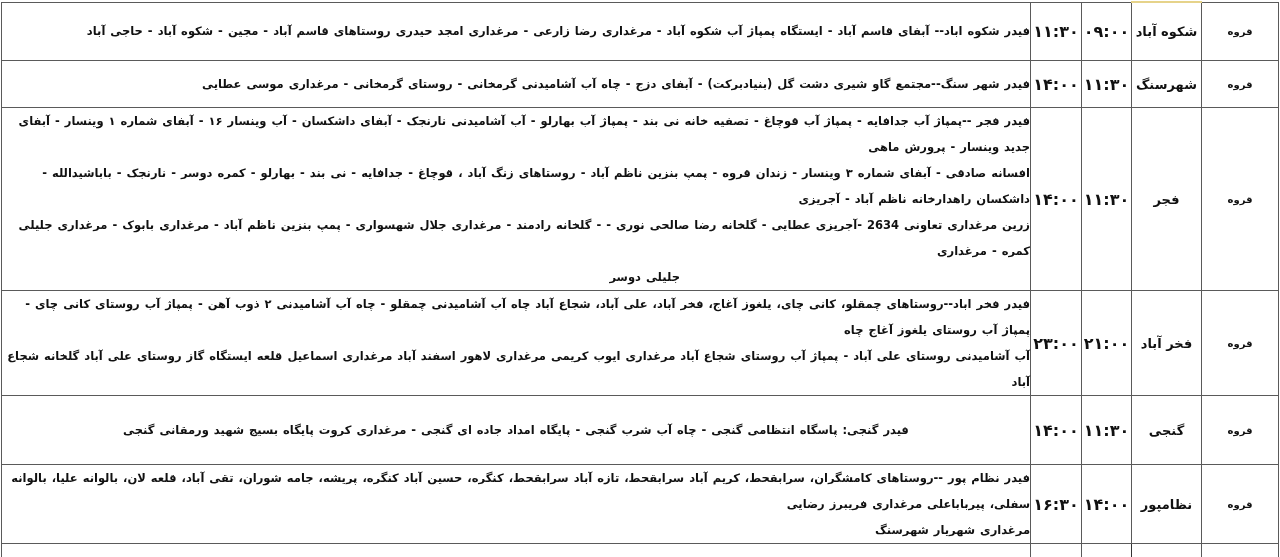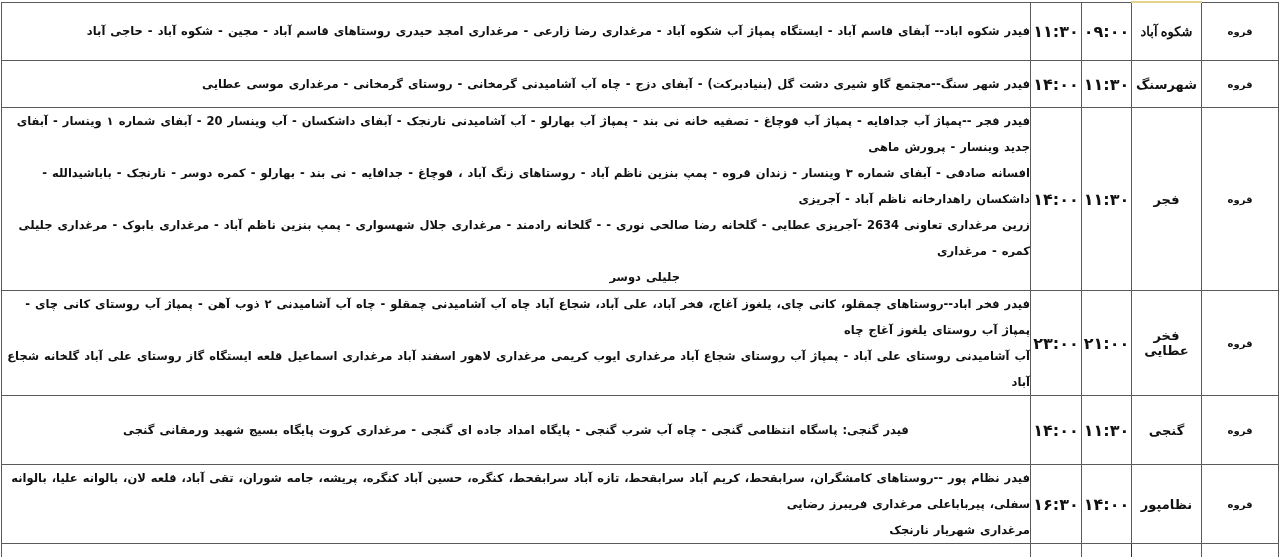--- a/index.html
+++ b/index.html
@@ -35,21 +35,21 @@
   tr.r3 td { height: 123px; }
   tr.r4 td { height: 90px; }
   tr.r5 td { height: 68px; }
   tr.r6 td { height: 72px; }
   tr.r7 td { height: 92px; }
   col.c-city { width: 77px; }
   col.c-area { width: 70px; }
   col.c-start { width: 50px; }
   col.c-end { width: 51px; }
   col.c-desc { width: auto; }
-  .highlight-top { border-top: 2px solid #e6d38a !important; font-family: Liberation Serif, serif; }
+  .highlight-top { border-top: 2px solid #e6d38a !important; }
   .strong-box { border: 1px solid #333 !important; }
 </style>
 </head>
 <body>
 
 <div class="sheet">
   <table class="sched">
     <colgroup>
       <col class="c-city">
         <col class="c-area">
@@ -75,29 +75,29 @@
         <td class="desc">
           <span class="line">فیدر شهر سنگ--مجتمع گاو شیری دشت گل (بنیادبرکت)  -  آبفای دزج  -  چاه آب آشامیدنی گرمخانی  -  روستای گرمخانی  -  مرغداری موسی عطایی</span>
         </td>
       </tr>
       <tr class="r3">
         <td class="city">قروه</td>
         <td class="area">فجر</td>
         <td class="time">۱۱:۳۰</td>
         <td class="time">۱۴:۰۰</td>
         <td class="desc">
-          <span class="line">فیدر فجر --پمپاژ آب جدافایه  -  پمپاژ آب قوچاغ  -  تصفیه خانه نی بند  -  پمپاژ آب بهارلو  -  آب آشامیدنی نارنجک  -  آبفای داشکسان  -  آب وینسار  20  -  آبفای شماره ۱ وینسار  -  آبفای جدید وینسار  -  پرورش ماهی</span>
+          <span class="line">فیدر فجر --پمپاژ آب جدافایه  -  پمپاژ آب قوچاغ  -  تصفیه خانه نی بند  -  پمپاژ آب بهارلو  -  آب آشامیدنی نارنجک  -  آبفای داشکسان  -  آب وینسار  ۱۶  -  آبفای شماره ۱ وینسار  -  آبفای جدید وینسار  -  پرورش ماهی</span>
           <span class="line">افسانه صادقی   -  آبفای شماره ۳ وینسار  -  زندان قروه  -  پمپ بنزین ناظم آباد  -  روستاهای زنگ آباد ، قوچاغ  -  جدافایه  -  نی بند  -  بهارلو  -  کمره دوسر  -  نارنجک  -  باباشیدالله  -  داشکسان راهدارخانه ناظم آباد   -  آجریزی</span>
           <span class="line">زرین    مرغداری تعاونی 2634   -آجریزی عطایی  -  گلخانه رضا صالحی نوری   -  -  گلخانه رادمند   -  مرغداری جلال شهسواری   -  پمپ بنزین ناظم آباد   -  مرغداری بابوک   -  مرغداری جلیلی کمره  -  مرغداری</span>
           <span class="line" style="padding-right:350px;">جلیلی دوسر</span>
         </td>
       </tr>
       <tr class="r4">
         <td class="city">قروه</td>
-        <td class="area">فخر عطایی</td>
+        <td class="area">فخر آباد</td>
         <td class="time">۲۱:۰۰</td>
         <td class="time">۲۳:۰۰</td>
         <td class="desc">
           <span class="line">فیدر فخر اباد--روستاهای چمقلو، کانی چای، یلغوز آغاج، فخر آباد، علی آباد، شجاع آباد چاه آب آشامیدنی چمقلو  -  چاه آب آشامیدنی ۲ ذوب آهن  -  پمپاژ آب روستای کانی چای  -  پمپاژ آب روستای یلغوز آغاج    چاه</span>
           <span class="line">آب آشامیدنی روستای علی آباد  -  پمپاژ آب روستای شجاع آباد مرغداری ایوب کریمی    مرغداری لاهور اسفند آباد   مرغداری اسماعیل قلعه    ایستگاه گاز روستای علی آباد   گلخانه شجاع آباد</span>
         </td>
       </tr>
       <tr class="r5">
         <td class="city">قروه</td>
         <td class="area">گنجی</td>
@@ -107,21 +107,21 @@
           <span class="line">فیدر گنجی: پاسگاه انتظامی گنجی  -  چاه آب شرب گنجی  -  پایگاه امداد جاده ای گنجی  -  مرغداری کروت   پایگاه بسیج شهید ورمقانی گنجی</span>
         </td>
       </tr>
       <tr class="r6">
         <td class="city">قروه</td>
         <td class="area">نظامپور</td>
         <td class="time">۱۴:۰۰</td>
         <td class="time">۱۶:۳۰</td>
         <td class="desc">
           <span class="line">فیدر نظام پور --روستاهای کامشگران، سرابقحط، کریم آباد سرابقحط، تازه آباد سرابقحط، کنگره، حسین آباد کنگره، پریشه، جامه شوران، تقی آباد، قلعه لان، بالوانه علیا، بالوانه سفلی، پیرباباعلی  مرغداری فریبرز رضایی</span>
-          <span class="line">مرغداری شهریار نارنجک</span>
+          <span class="line">مرغداری شهریار شهرسنگ</span>
         </td>
       </tr>
       <tr class="r7">
         <td class="city">قروه</td>
         <td class="area strong-box">وینسار</td>
         <td class="time">۱۱:۳۰</td>
         <td class="time">۱۴:۰۰</td>
         <td class="desc">
           <span class="line">فیدر وینسار --  چاه آب آب باریک  -  چاه آب شرب سوتپه  -  پمپاژ آب ثانویه گلالی  -  پمپاژ آب گلالی    روستاهای تکیه علیه ، تکیه سفلی ، درمه ، قاورمه دره ، شیروانه ، گلالی ، شهاب الدین ، حسن آباد محمدنظر ، سوتپه ،</span>
 

